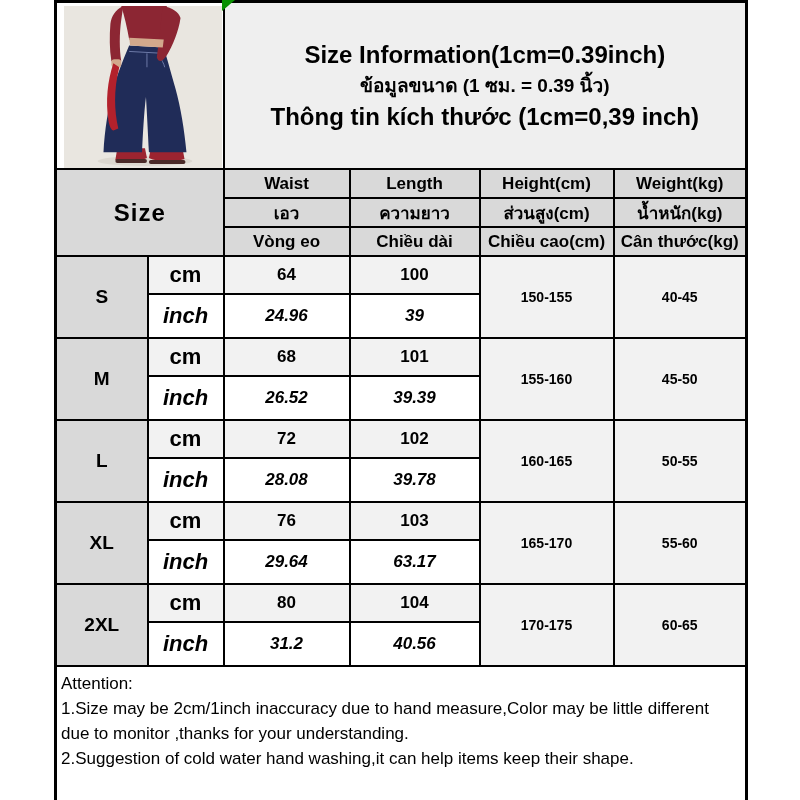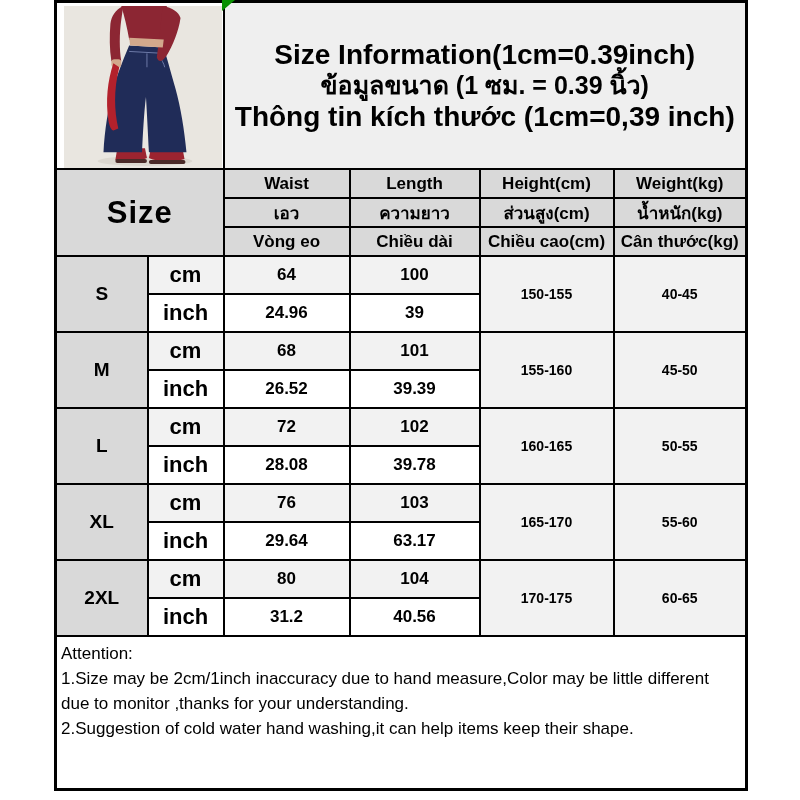--- a/index.html
+++ b/index.html
@@ -8,31 +8,31 @@
   .sheet{position:absolute;left:54px;top:0;width:691px;}
   table.size-table{border-collapse:collapse;table-layout:fixed;width:691px;}
   table.size-table td,table.size-table th{border:2px solid #000;padding:0;text-align:center;vertical-align:middle;overflow:hidden;}
   table.size-table{border:3px solid #000;}
 
   
   .top-row{height:167px;}
   .photo-cell{background:#ffffff;vertical-align:top;}
   .photo-cell svg{display:block;margin:3px 1px 0 7px;}
   .title-cell{background:#efefef;}
-  .title-line{font-weight:700;font-size:28px;line-height:31px;}
-  .title-line.th{font-size:25px;}
+  .title-line{font-weight:700;font-size:24px;line-height:31px;}
+  .title-line.th{font-size:19px;}
 
   
   .hdr-row{height:29px;}
   th.hdr{background:#d9d9d9;font-weight:700;font-size:17px;}
-  td.corner{background:#d9d9d9;font-weight:700;font-size:31px;letter-spacing:1px;}
+  td.corner{background:#d9d9d9;font-weight:700;font-size:24px;letter-spacing:1px;}
 
   
   tr.cm-row{height:38px;}
-  tr.inch-row{height:38px;}
+  tr.inch-row{height:44px;font-style:italic;}
   td.c-size{background:#d9d9d9;font-weight:700;font-size:19px;}
   td.c-unit{font-weight:700;font-size:22px;}
   td.c-val{font-weight:700;font-size:17px;}
   td.c-range{background:#f2f2f2;font-weight:700;font-size:14px;}
   tr.cm-row td.c-unit,tr.cm-row td.c-val{background:#f2f2f2;}
   tr.inch-row td{background:#ffffff;}
 
   
   .attention-cell{height:151px;vertical-align:top !important;text-align:left !important;background:#ffffff;}
   .attention-inner{padding:4px 6px 0 4px;font-size:17px;line-height:25px;font-weight:400;}

